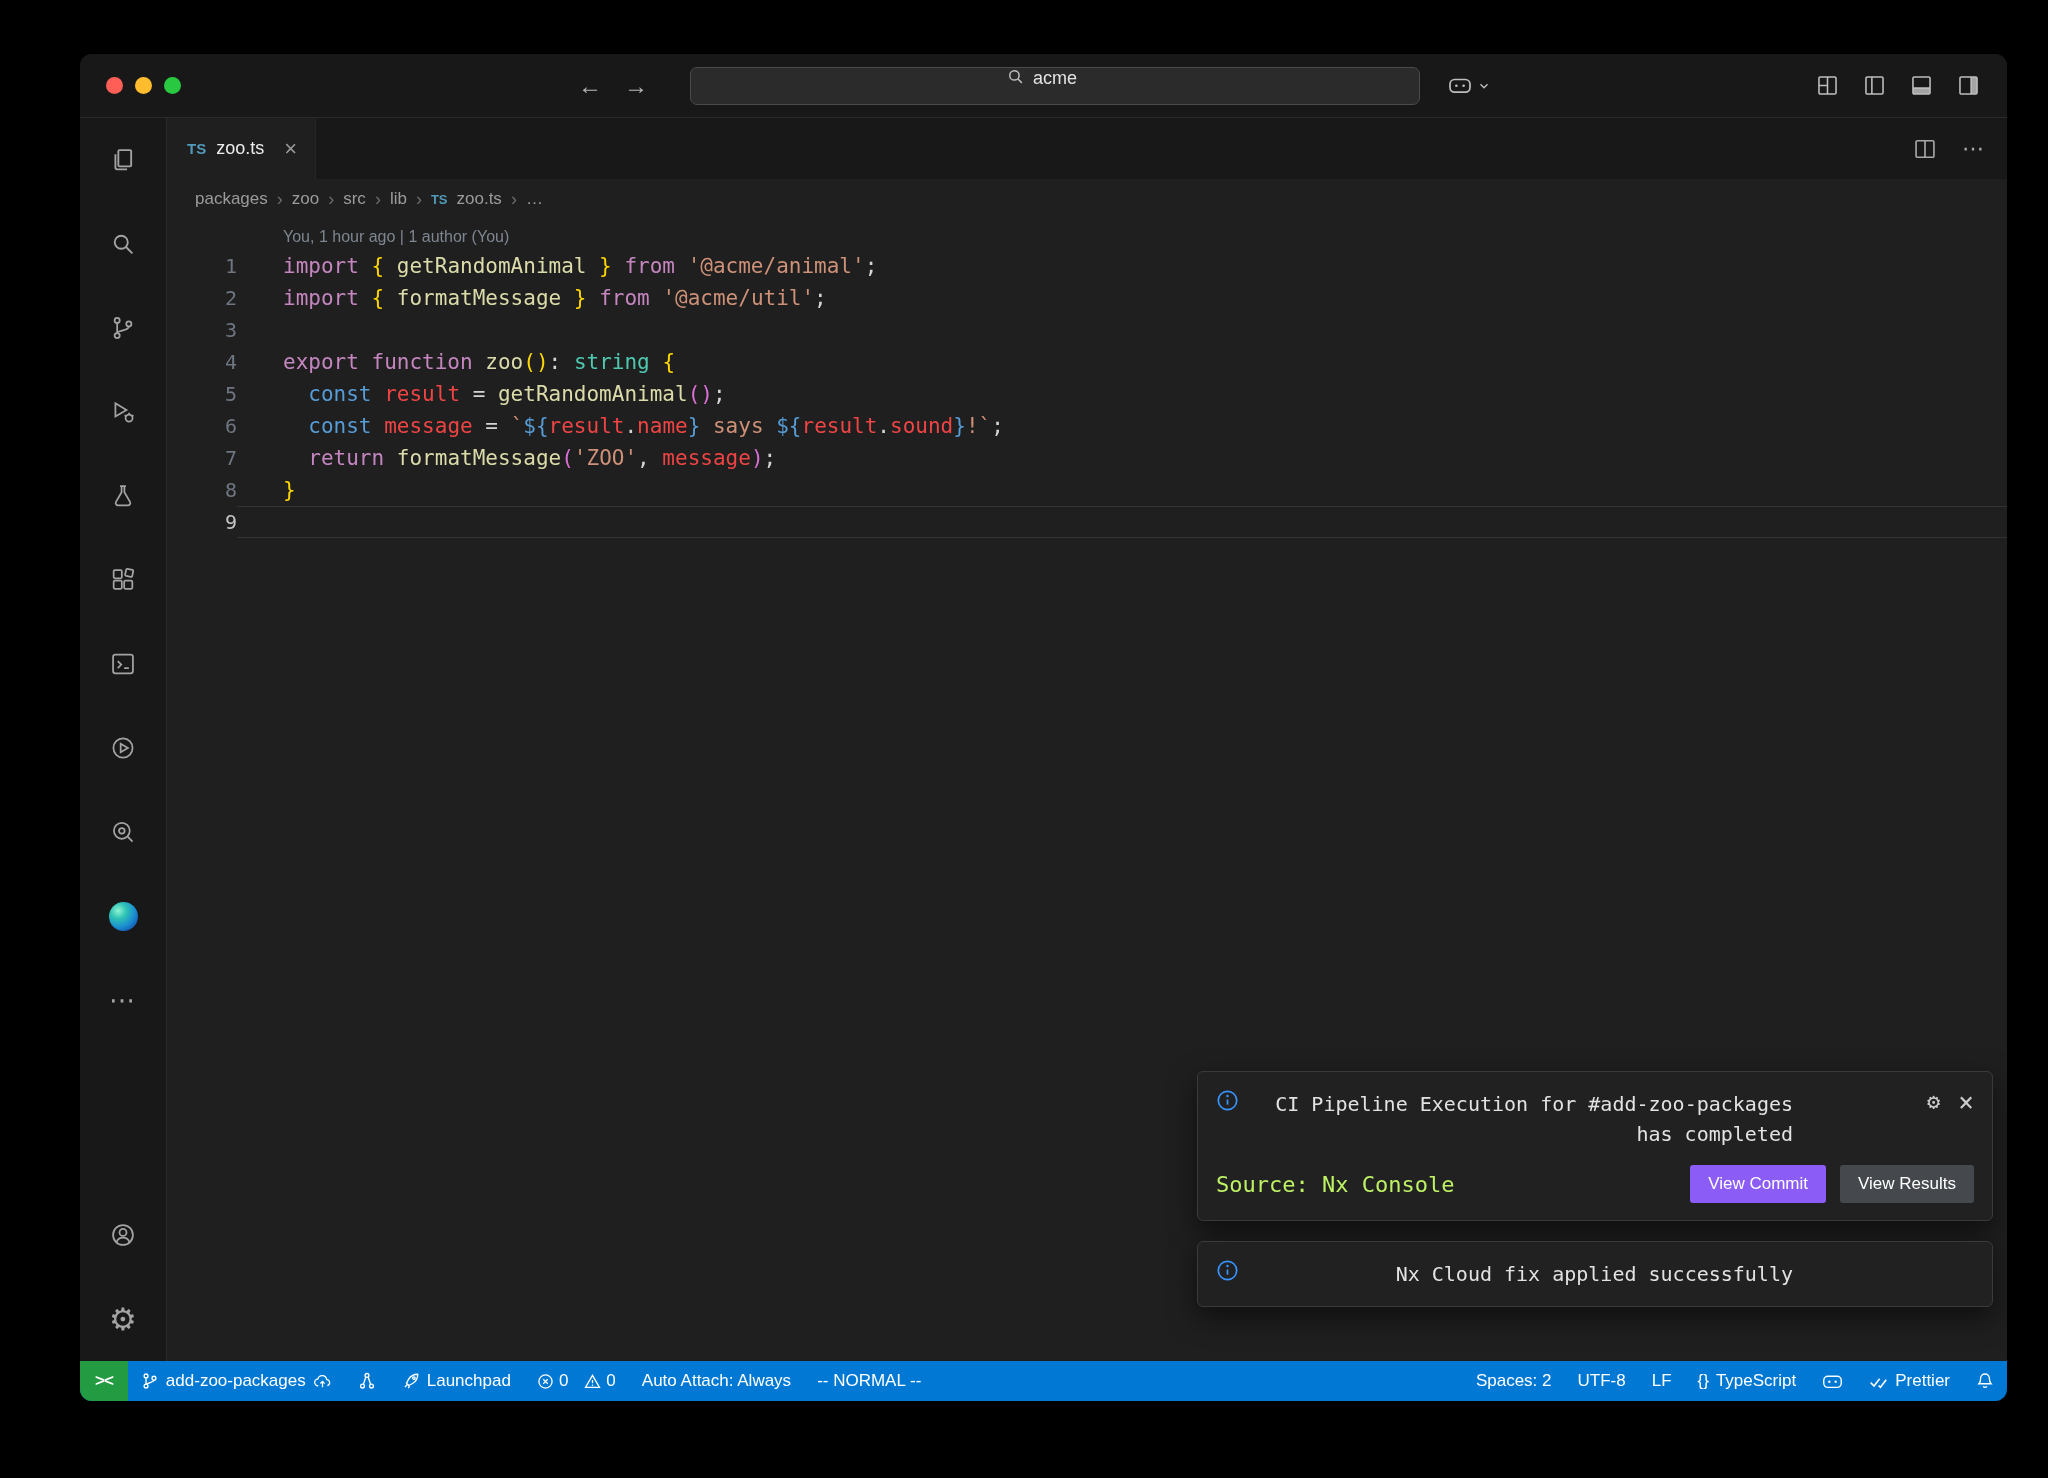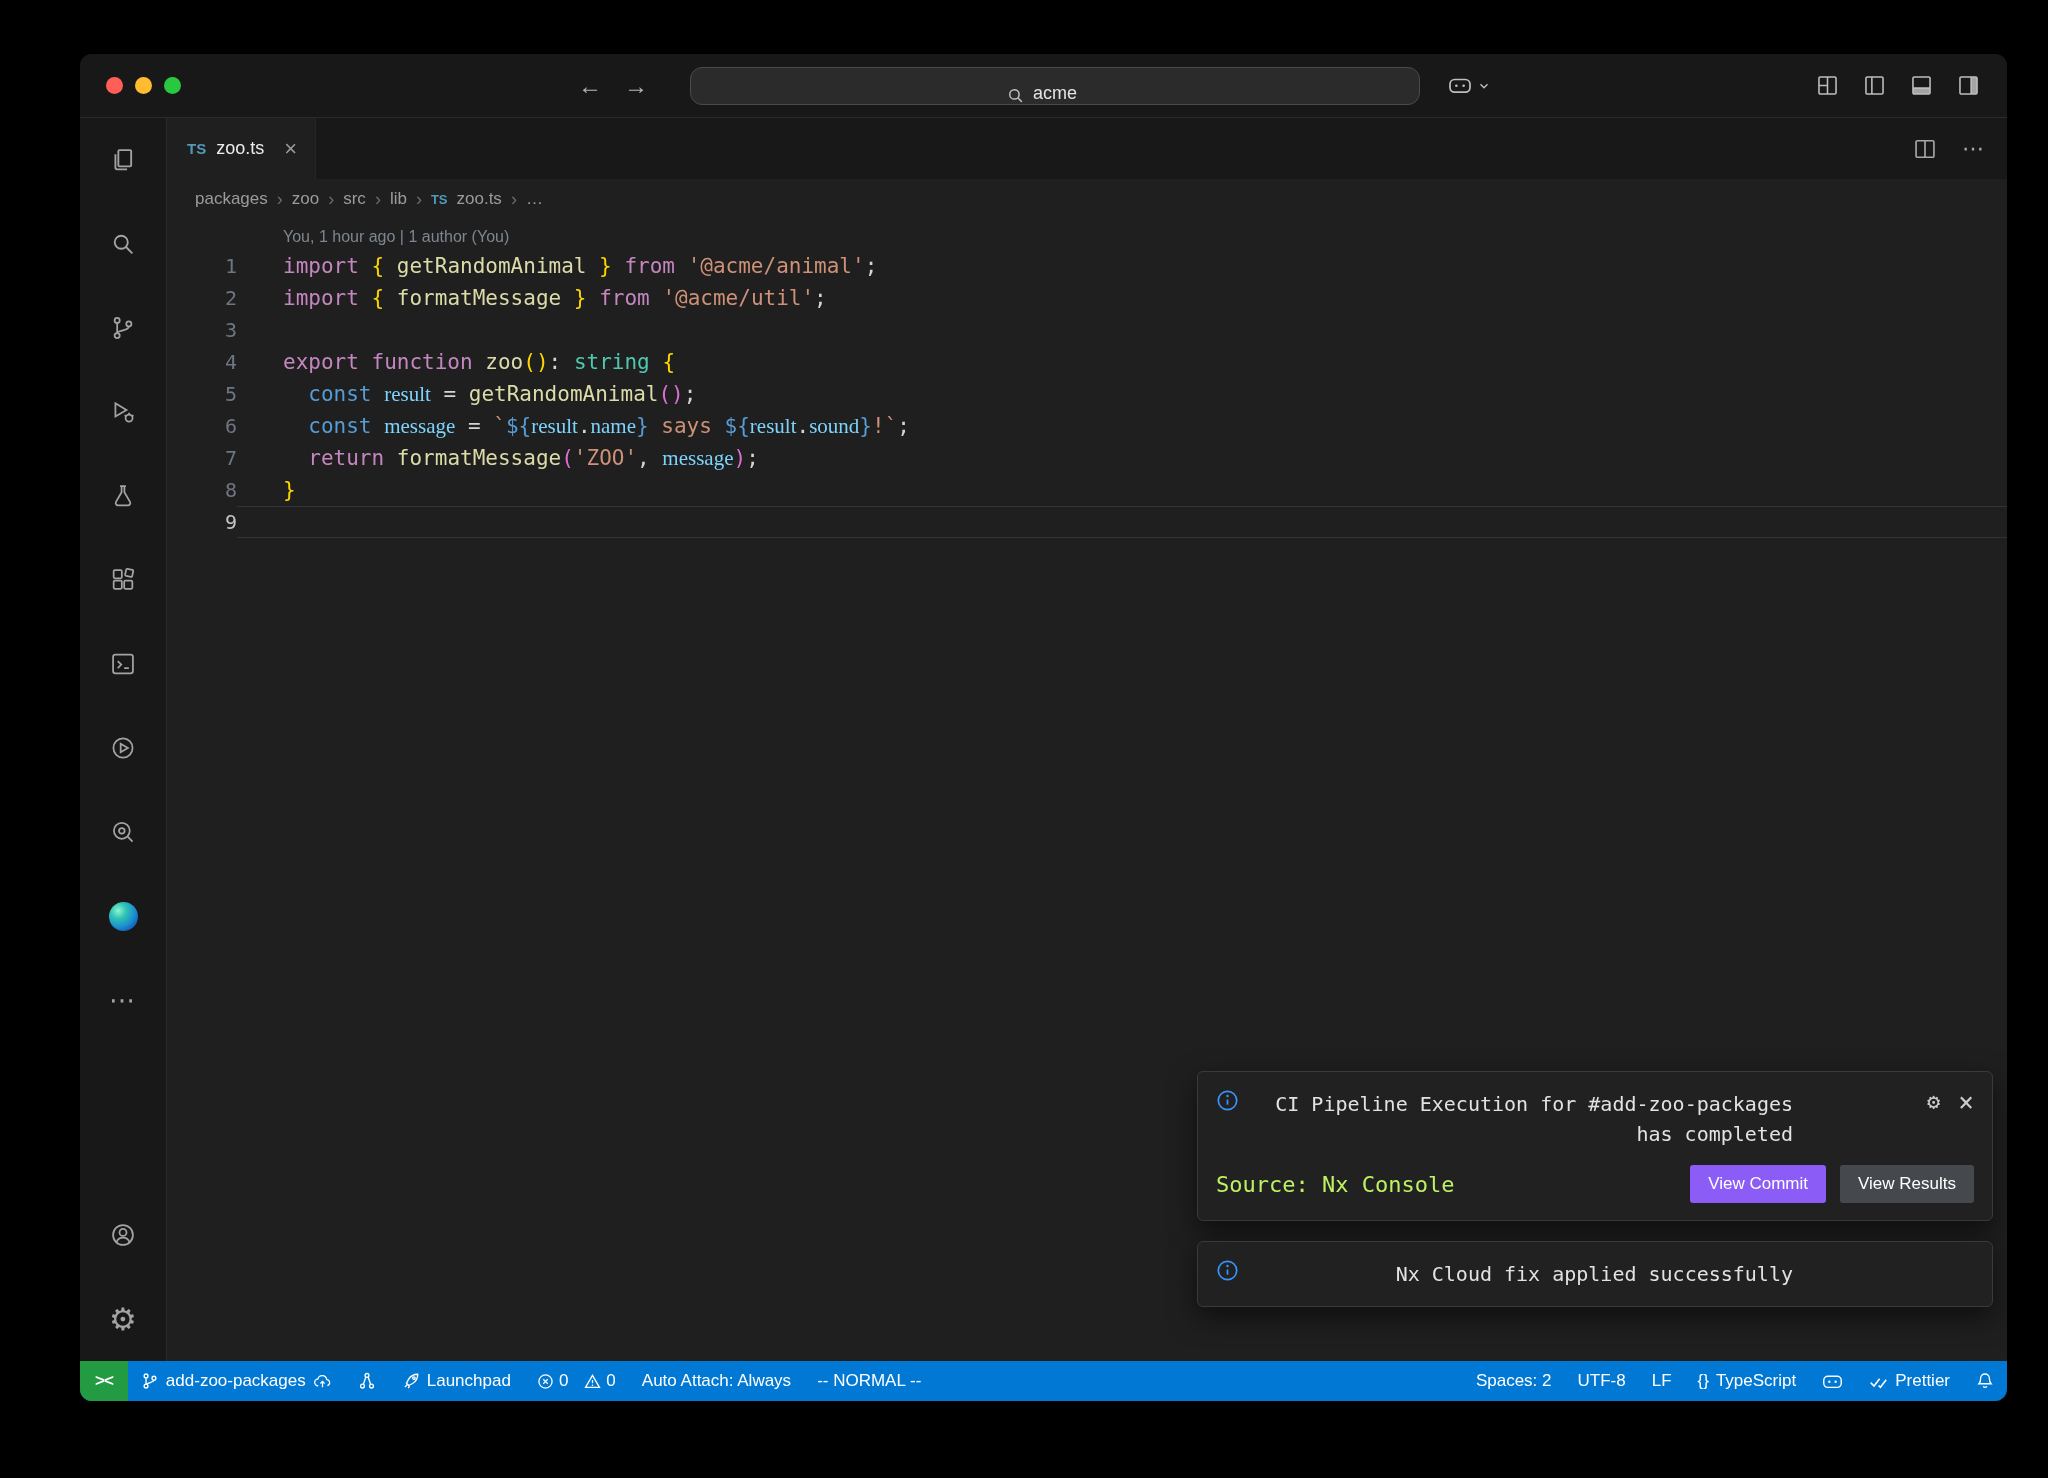--- a/index.html
+++ b/index.html
@@ -16,22 +16,22 @@
 
   
   .titlebar { height:64px; flex:0 0 64px; background:#181818; border-bottom:1px solid #2b2b2b;
               position:relative; display:flex; align-items:center; }
   .traffic { position:absolute; left:26px; top:0; height:100%; display:flex; align-items:center; gap:12px; }
   .tl { width:17px; height:17px; border-radius:50%; }
   .tl.red{background:#ff5f57;} .tl.yellow{background:#febc2e;} .tl.green{background:#28c840;}
   .nav-arrows { position:absolute; left:498px; display:flex; gap:22px; color:#b6b6b6; font-size:24px; }
   .nav-arrows span { cursor:default; }
   .searchbox { position:absolute; left:610px; top:13px; width:730px; height:38px;
-               background:#2b2b2b; border:1px solid #4a4a4a; border-radius:12px;
-               display:flex; align-items:flex-end; justify-content:center; gap:9px; color:#e3e3e3; }
+               background:#2b2b2b; border:1px solid #4a4a4a; border-radius:7px;
+               display:flex; align-items:flex-start; justify-content:center; gap:9px; color:#e3e3e3; }
   .searchbox input { background:transparent; border:none; outline:none; color:#e3e3e3;
                font-size:18px; font-family:"Liberation Sans",sans-serif; width:70px; }
   .copilot-menu { position:absolute; left:1368px; top:0; height:100%; display:flex; align-items:center; gap:5px; color:#bdbdbd; }
   .layout-icons { position:absolute; right:28px; top:0; height:100%; display:flex; align-items:center; gap:26px; color:#bdbdbd; }
 
   
   .main { flex:1; display:flex; min-height:0; }
   .activitybar { width:87px; flex:0 0 87px; background:#181818; border-right:1px solid #2b2b2b;
                  display:flex; flex-direction:column; color:#a3a3a3; }
   .ab-icon { height:84px; display:flex; align-items:center; justify-content:center; }
@@ -63,21 +63,21 @@
   .editor { flex:1; position:relative; background:#1f1f1f; padding-top:4px;
             font-family:"DejaVu Sans Mono", monospace; }
   .blame-row { height:27px; line-height:27px; padding-left:116px; color:#7e8691;
                font-family:"Liberation Sans",sans-serif; font-size:16px; }
   .code-row { height:32px; display:flex; }
   .gutter { width:70px; flex:0 0 70px; text-align:right; color:#6e7681; font-size:20px; line-height:32px; }
   .code-row.current .gutter { color:#c6c6c6; }
   .code-text { flex:1; padding-left:46px; font-size:21px; line-height:32px; white-space:pre; color:#d4d4d4; }
   .code-row.current .code-text { box-shadow: inset 0 1px 0 rgba(255,255,255,.09), inset 0 -1px 0 rgba(255,255,255,.09); }
   .tok-kw{color:#c586c0;} .tok-kwb{color:#569cd6;} .tok-fn{color:#dcdcaa;margin-top:35px;}
-  .tok-var{color:#7dd3fc;font-family:Liberation Serif, serif;} .tok-str{color:#ce9178;} .tok-type{color:#4ec9b0;}
+  .tok-var{color:#ef4444;} .tok-str{color:#ce9178;} .tok-type{color:#4ec9b0;}
   .tok-pl{color:#d4d4d4;} .tok-b1{color:#ffd700;} .tok-b2{color:#da70d6;} .tok-tpl{color:#569cd6;}
 
   
   .notifications { position:absolute; right:14px; bottom:54px; width:796px;
                    display:flex; flex-direction:column; gap:20px; z-index:20; }
   .toast { background:#212121; border:1px solid #3a3a3a; border-radius:6px;
            box-shadow:0 10px 28px rgba(0,0,0,.55); padding:17px 18px; }
   .toast-head { display:flex; align-items:flex-start; gap:14px; }
   .toast-msg { width:540px; color:#e2e2e2; font-size:20px; line-height:1.5;text-align:right; }
   .toast-icons { margin-left:auto; display:flex; gap:18px; color:#cccccc; align-items:center; }

